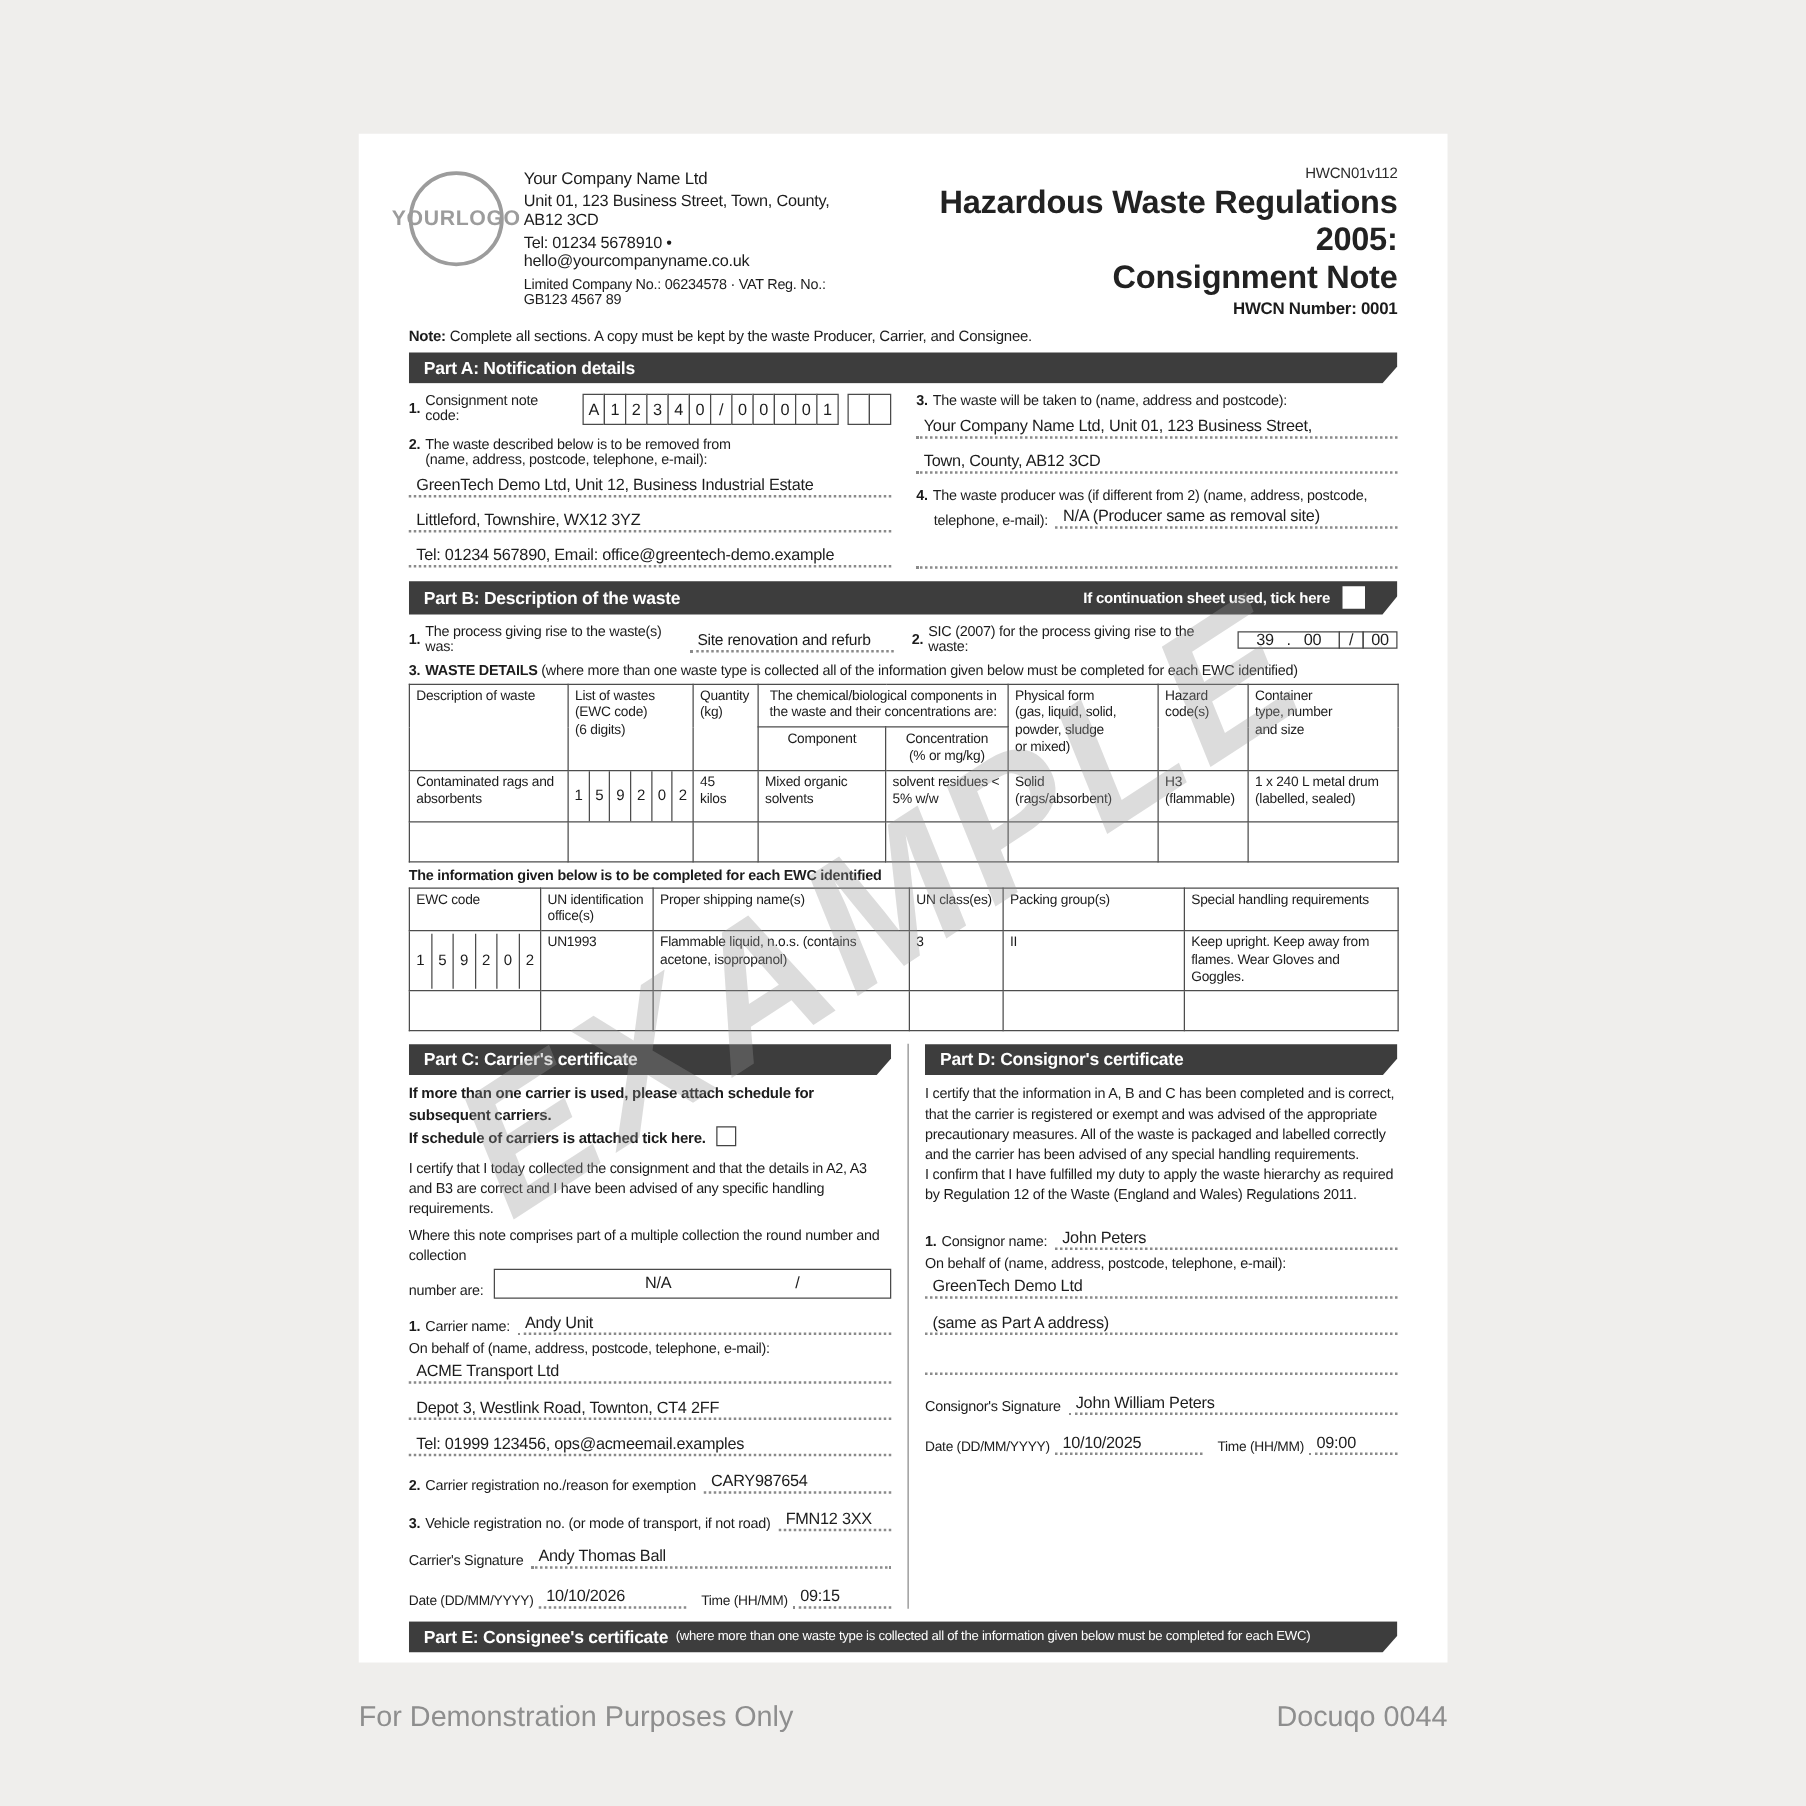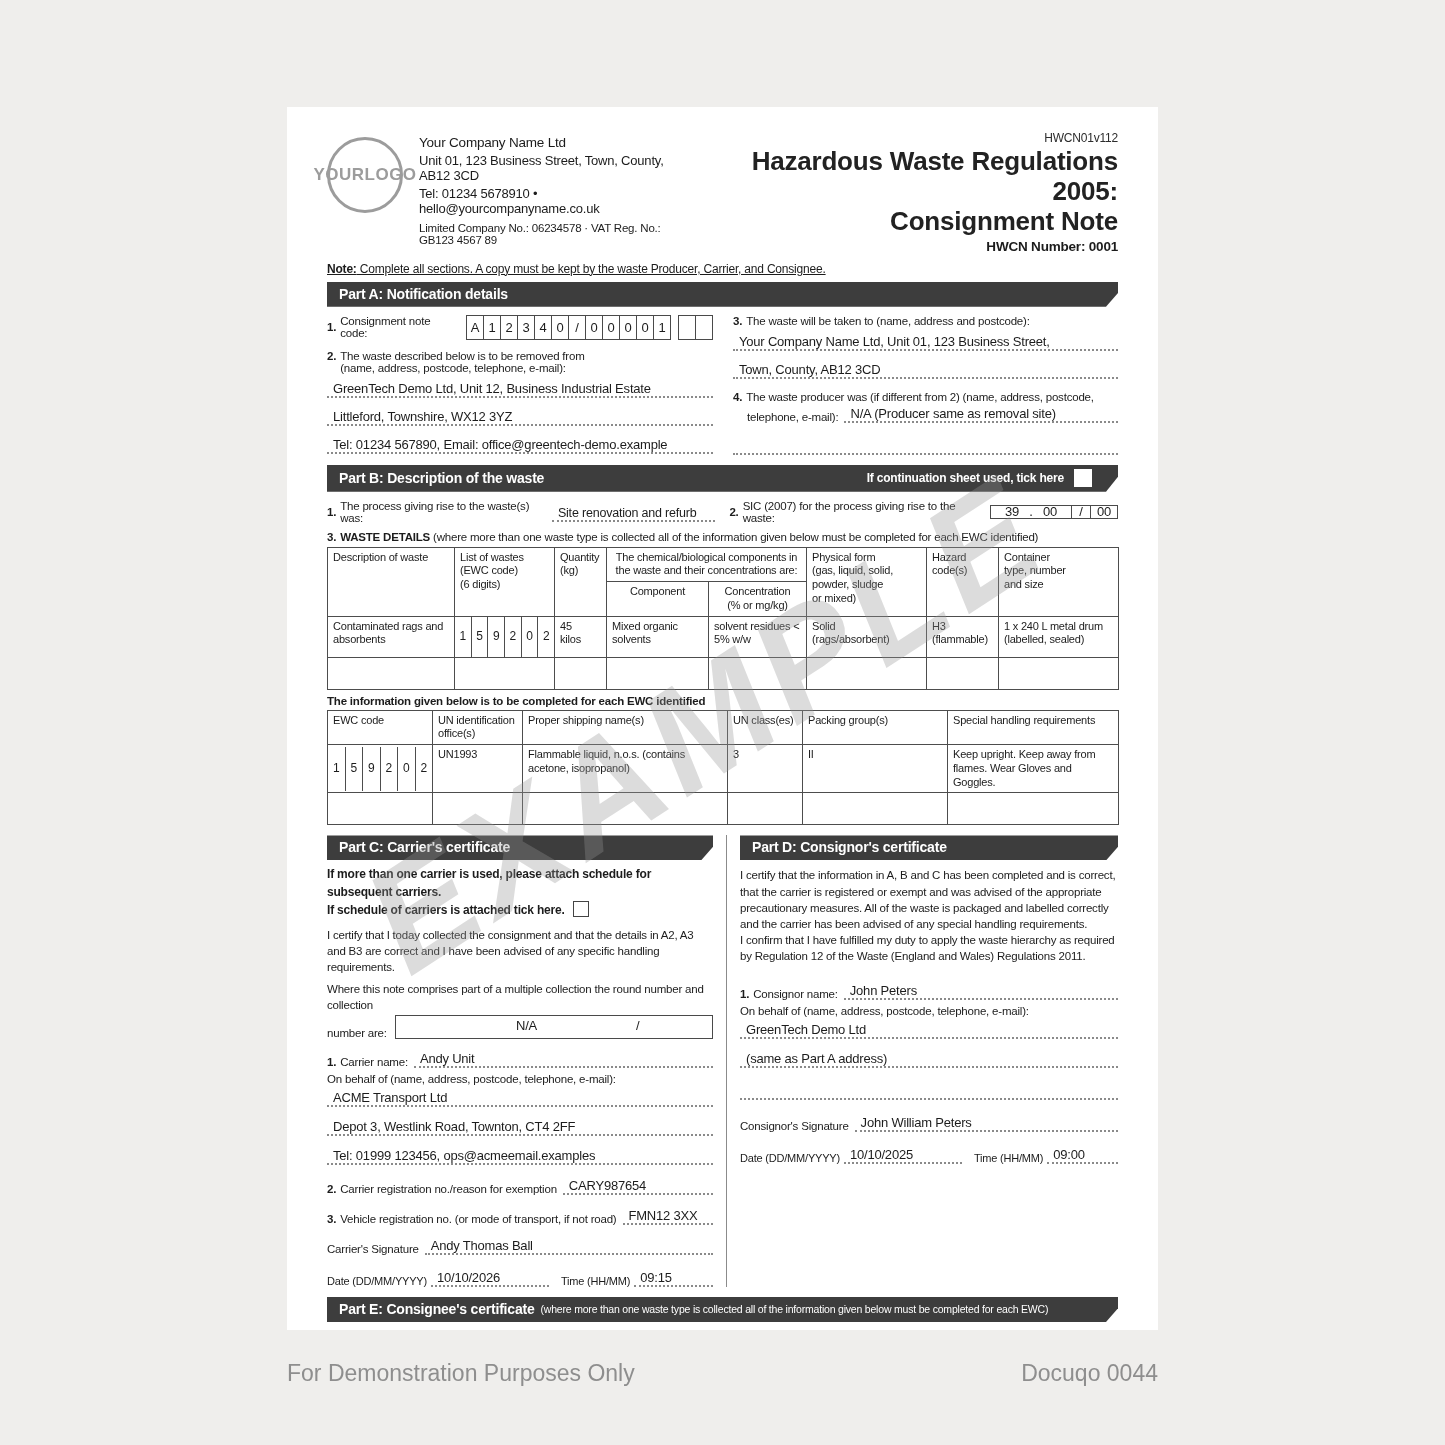--- a/index.html
+++ b/index.html
@@ -23,21 +23,21 @@
     flex:0 0 auto; margin-top:6px;
   }
   .company { margin-left:16px; flex:1; padding-top:4px; }
   .company .cname { font-size:13.5px; margin-bottom:3px; }
   .company .cline { font-size:13px; margin-bottom:3px; }
   .company .creg  { font-size:11.5px; margin-top:6px; }
   .titleblock { width:430px; text-align:right; }
   .version { font-size:12px; color:#2c2c2c; margin-bottom:2px; }
   .title { font-size:26px; font-weight:600; line-height:1.15; color:#222; }
   .hwcn { font-size:13.5px; font-weight:bold; margin-top:2px; }
-  .noteline { font-size:12px; margin:8px 0 6px 0;text-decoration:underline; }
+  .noteline { font-size:12px; margin:8px 0 6px 0; }
   .noteline b { font-weight:bold; }
   
   .bar {
     background:#3d3d3d; color:#fff; font-weight:bold; font-size:14px;
     padding:4px 10px 5px 12px; display:flex; align-items:center;
     clip-path:polygon(0 0,100% 0,100% 45%,calc(100% - 12px) 100%,0 100%);
   }
   .bar .spacer { flex:1; }
   .bar .barsmall { font-weight:normal; font-size:10.5px; margin-left:6px; }
   .bar .tick-label { font-weight:bold; font-size:12px; margin-right:10px; }

